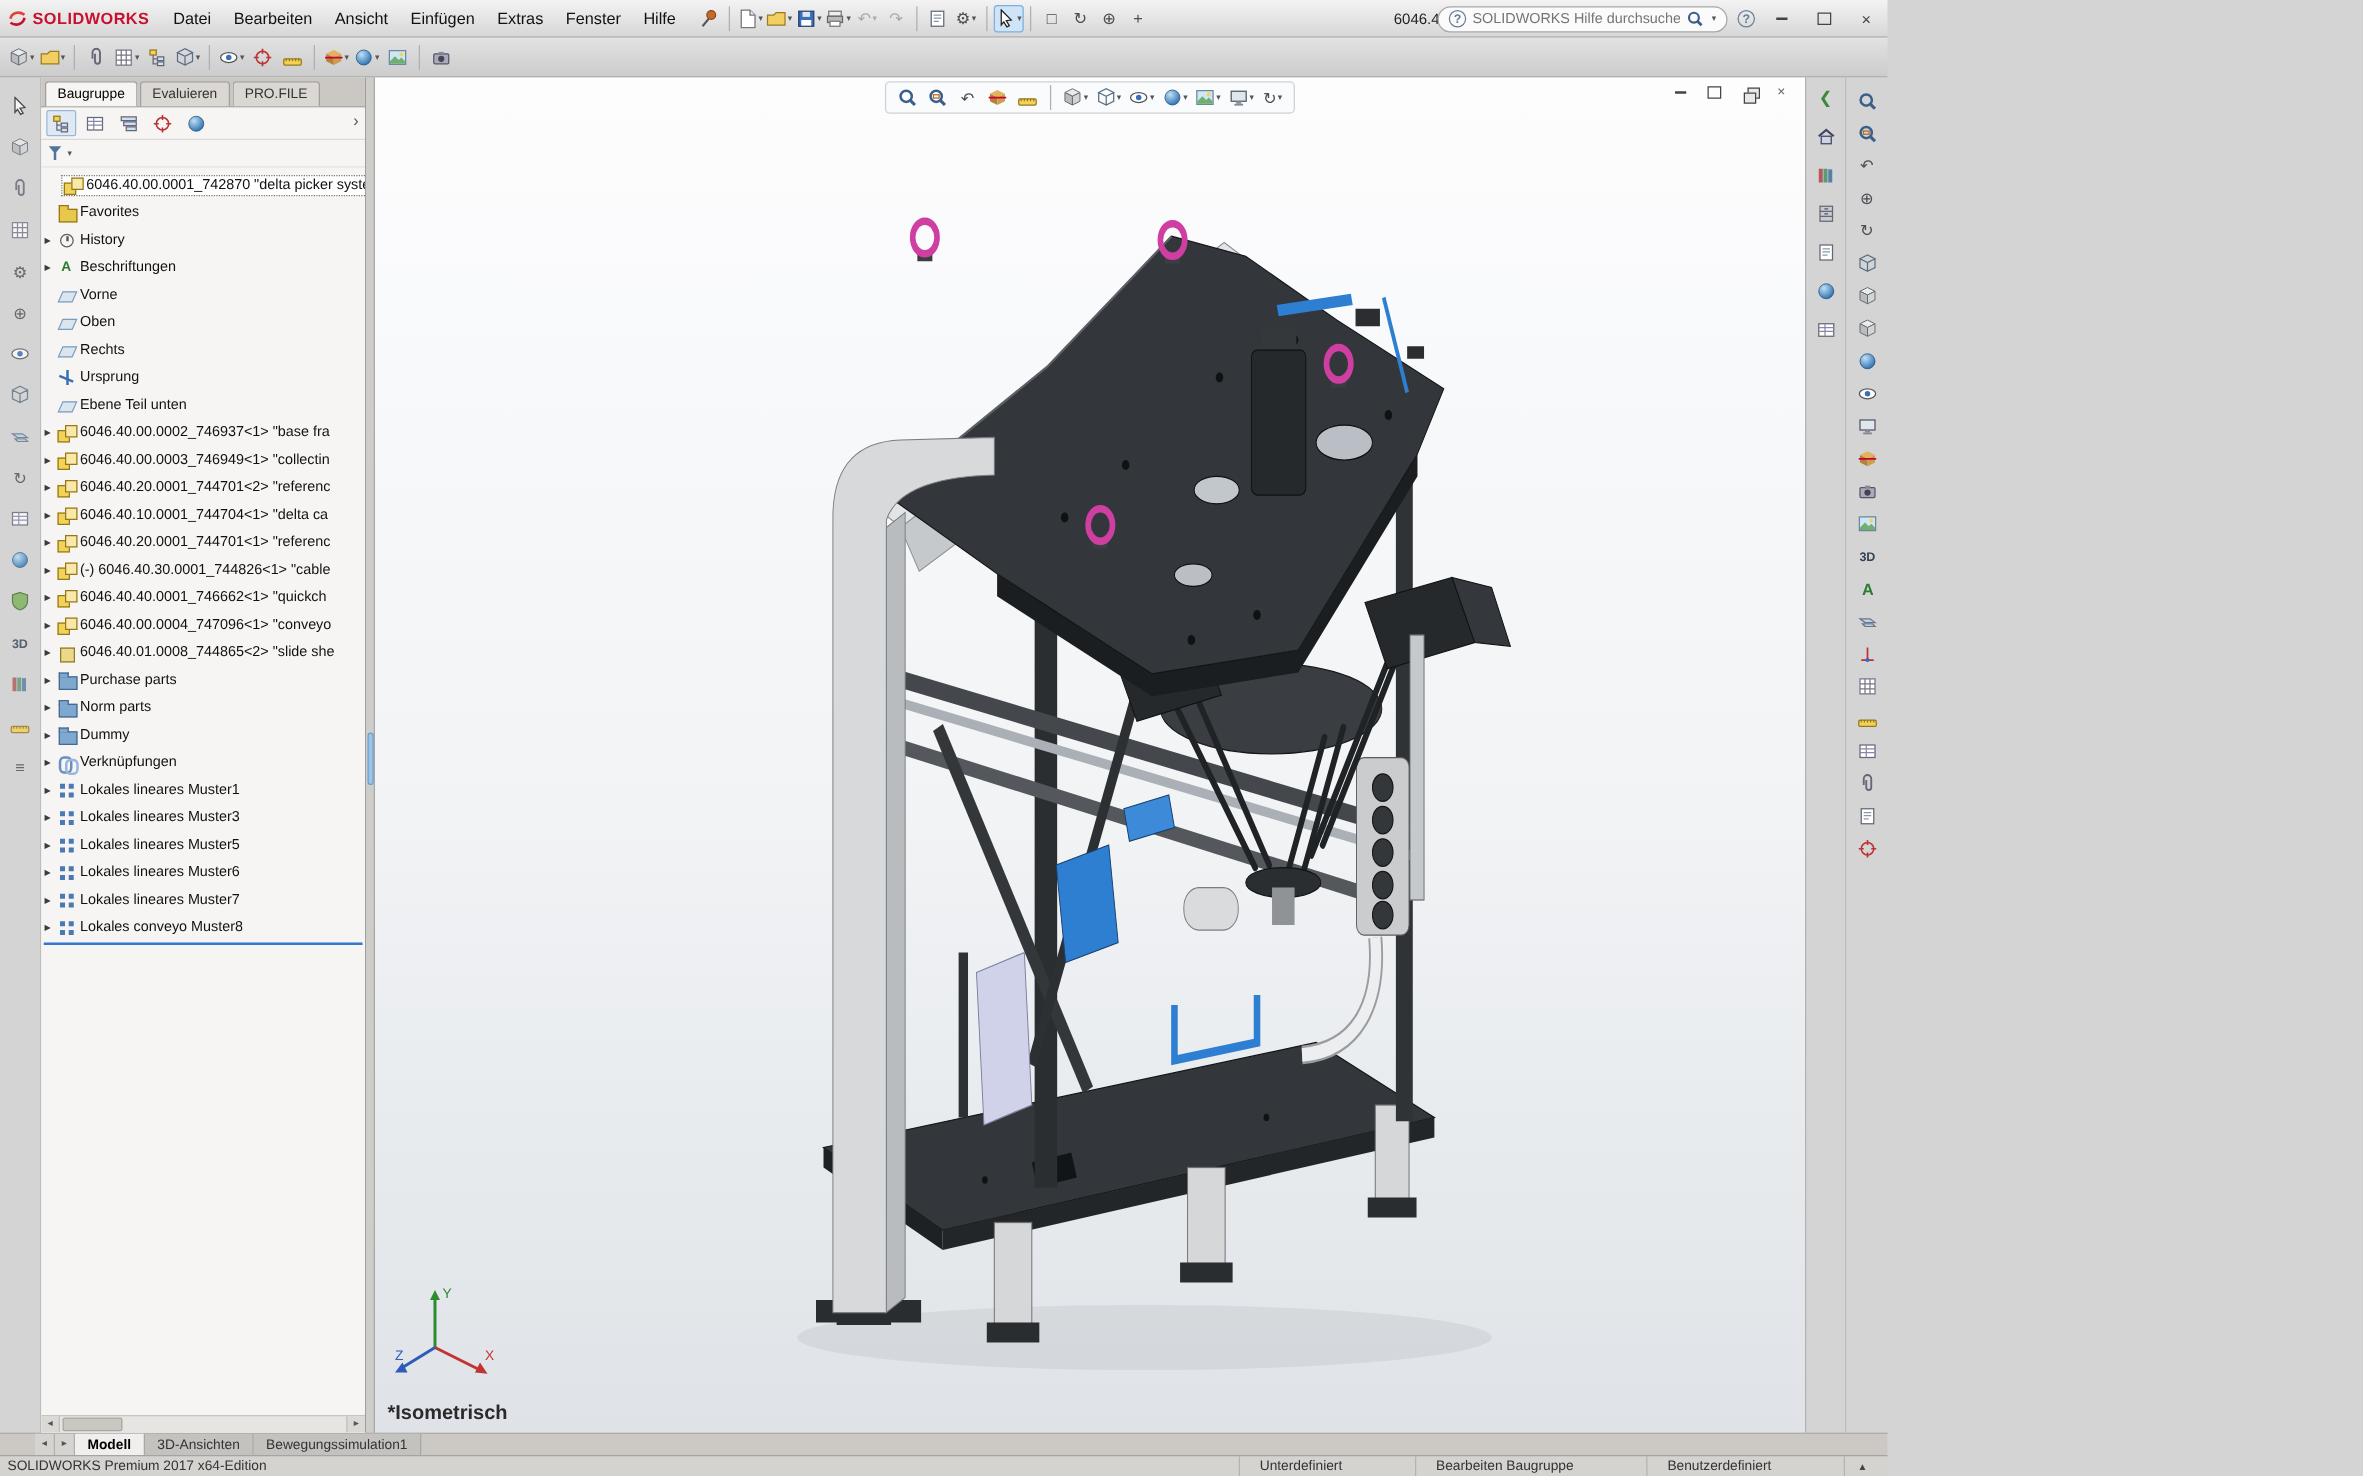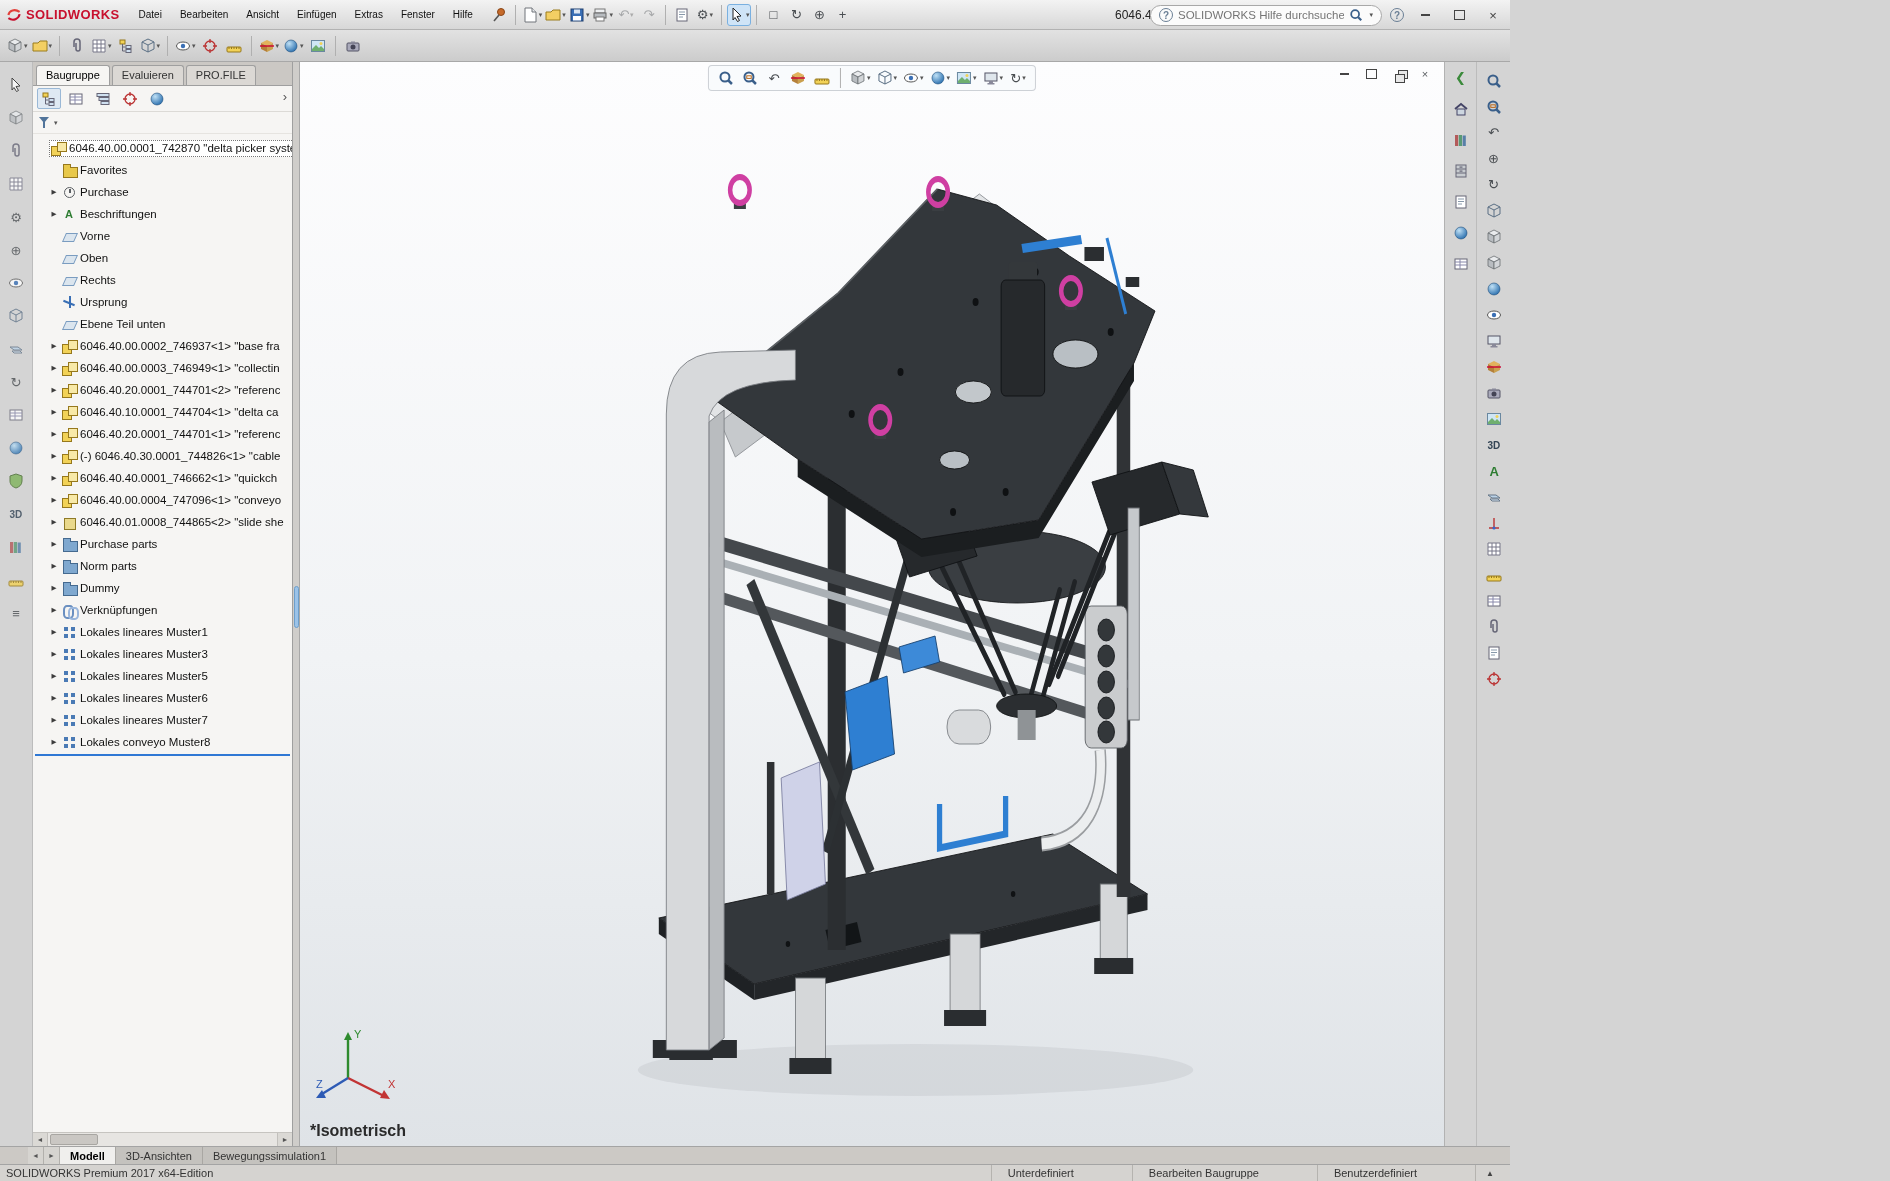--- a/index.html
+++ b/index.html
@@ -3,21 +3,21 @@
 <meta charset="utf-8">
 <style>
   *{margin:0;padding:0;box-sizing:border-box;font-family:"Liberation Sans","DejaVu Sans",sans-serif;user-select:none;}
   html,body{width:1890px;height:1181px;overflow:hidden;background:var(--ui-background,#d4d4d4);}
   .app{position:relative;width:1510px;height:1181px;display:flex;flex-direction:column;}
 
   
   .menubar{height:30px;display:flex;align-items:center;background:linear-gradient(#f3f3f3,#d7d7d7);border-bottom:1px solid #b2b2b2;padding:0 4px;position:relative;flex:0 0 30px;}
   .logo{display:flex;align-items:center;gap:4px;margin:0 10px 0 2px;}
   .brand{color:var(--brand-red,#c8102e);font-weight:bold;font-size:13px;letter-spacing:.4px;}
-  .menu-item{padding:4px 9px;font-size:10px;color:#111;border-radius:2px;}
+  .menu-item{padding:4px 9px;font-size:13px;color:#111;border-radius:2px;}
   .qtb{display:flex;align-items:center;margin-left:6px;gap:1px;}
   .tb{height:22px;min-width:22px;display:inline-flex;align-items:center;justify-content:center;border-radius:3px;padding:0 1px;position:relative;}
   .tb.active{background:#cfe4f7;border:1px solid #7ab0e0;}
   .tb.dis{opacity:.4;}
   .dd{font-size:7px;color:#555;margin-left:1px;}
   .gch{font-size:13px;color:#4a4e52;line-height:1;}
   .vsep{width:1px;height:20px;background:#b0b0b0;margin:0 4px;}
   .doc-title{position:absolute;left:1115px;top:0;height:30px;display:flex;align-items:center;font-size:12px;color:#222;}
   .mb-right{position:absolute;right:4px;top:0;height:30px;display:flex;align-items:center;gap:8px;}
   .help-search{width:232px;height:21px;border:1px solid #a8a8a8;border-radius:11px;background:#fbfbfb;display:flex;align-items:center;padding:0 8px;gap:5px;}
@@ -46,21 +46,21 @@
   .pbody{flex:1;background:var(--tree-background,#f6f5f3);display:flex;flex-direction:column;overflow:hidden;}
   .fmbar{height:26px;display:flex;align-items:center;gap:3px;padding:2px 4px;border-bottom:1px solid #dcdad6;position:relative;}
   .fmtab{width:24px;height:21px;display:flex;align-items:center;justify-content:center;border-radius:2px;}
   .fmtab.on{background:#dfe9f3;border:1px solid #9ab8d6;}
   .chev{position:absolute;right:5px;top:3px;font-size:13px;color:#555;}
   .filterrow{height:22px;display:flex;align-items:center;gap:2px;padding:0 5px;border-bottom:1px solid #e6e4e0;}
   .funnel{width:13px;height:13px;position:relative;}
   .funnel::before{content:"";position:absolute;left:1px;top:1px;width:0;height:0;border-left:5px solid transparent;border-right:5px solid transparent;border-top:6px solid #51749a;}
   .funnel::after{content:"";position:absolute;left:5px;top:6px;width:2px;height:6px;background:#51749a;}
   .tree{flex:1;padding-top:3px;font-size:11.5px;color:#111;overflow:hidden;}
-  .trow{height:22px;display:flex;align-items:center;padding-left:16px;gap:3px;white-space:nowrap;overflow:hidden;}
+  .trow{height:22px;display:flex;align-items:center;gap:3px;white-space:nowrap;overflow:hidden;}
   .trow.top{padding-left:3px;}
   .fbox{display:inline-flex;align-items:center;gap:3px;border:1px dotted #777;background:#fff;padding:0 3px 0 1px;}
   .tarr{width:10px;font-size:6.5px;color:#3c3c3c;text-align:center;flex:0 0 10px;}
   .tarr.none{visibility:hidden;}
   .tlbl{overflow:hidden;text-overflow:clip;}
   .bluebar{height:2px;background:var(--selection-blue,#2f78d4);margin:1px 2px 0 2px;}
   .phscroll{height:14px;background:#e7e5e2;border-top:1px solid #c6c4c0;display:flex;align-items:center;flex:0 0 14px;}
   .scrbtn{width:15px;height:13px;font-size:7px;color:#555;display:flex;align-items:center;justify-content:center;background:#dbd9d5;border-right:1px solid #c2c0bc;}
   .scrbtn.r{margin-left:auto;border-left:1px solid #c2c0bc;border-right:none;}
   .thumb{width:48px;height:11px;background:#cac7c3;border:1px solid #a8a6a2;border-radius:2px;margin-left:2px;}
@@ -579,21 +579,21 @@
               </span>
             </div>
           <div class="trow">
               <span class="tarr none">▶</span>
               <span class="tico fav"></span>
               <span class="tlbl">Favorites</span>
             </div>
           <div class="trow">
               <span class="tarr">▶</span>
               <span class="tico clock"></span>
-              <span class="tlbl">Purchase</span>
+              <span class="tlbl">History</span>
             </div>
           <div class="trow">
               <span class="tarr">▶</span>
               <span class="tico annot"></span>
               <span class="tlbl">Beschriftungen</span>
             </div>
           <div class="trow">
               <span class="tarr none">▶</span>
               <span class="tico plane"></span>
               <span class="tlbl">Vorne</span>

